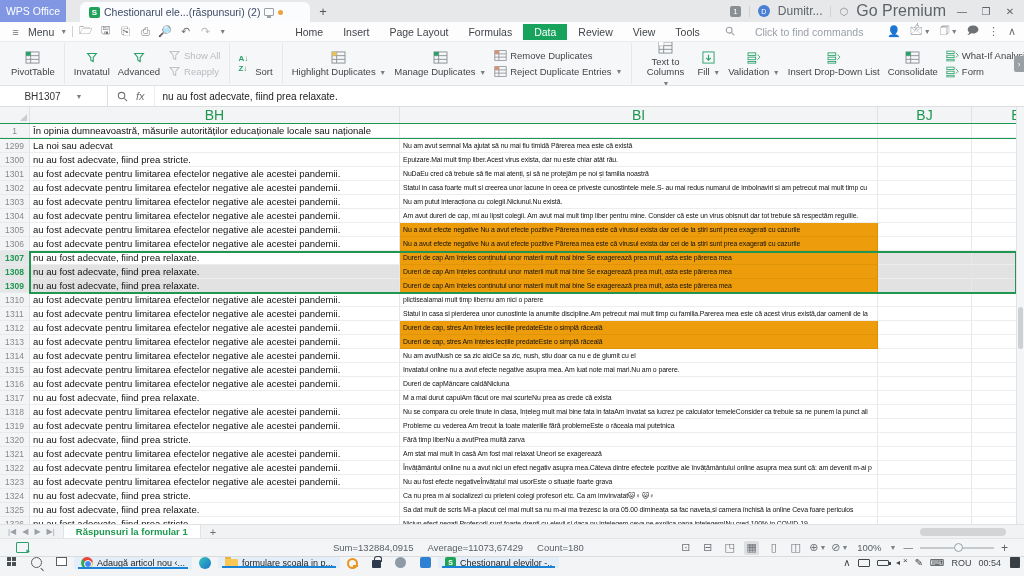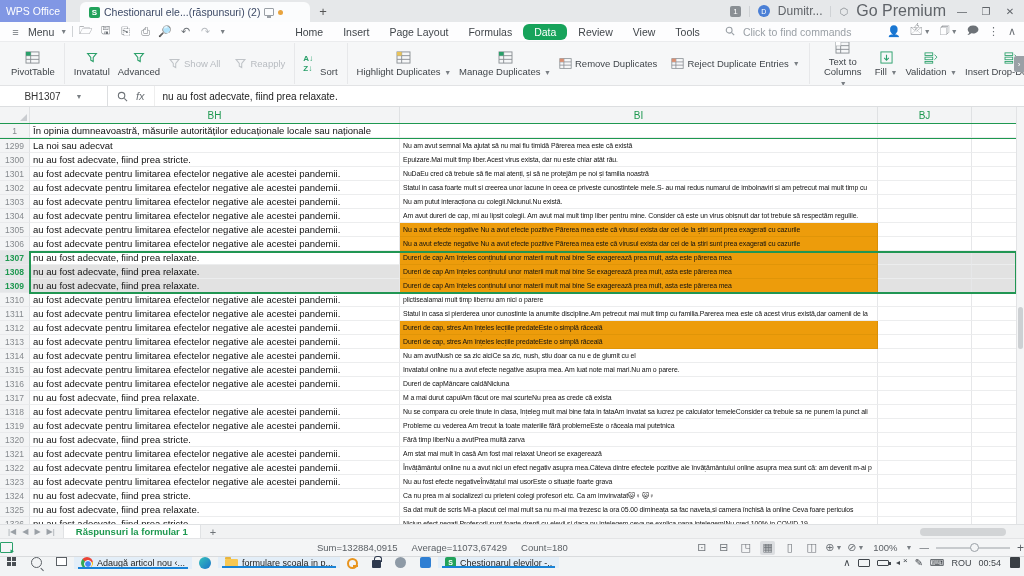--- a/index.html
+++ b/index.html
@@ -21,53 +21,53 @@
   .vsep{width:1px;height:11px;background:#cfd2d5;}
   .winbtn{font-size:10px;color:#5f6368;width:16px;text-align:center;}
   .hexa{color:#8a8f94;font-size:10px;}
 
   
   .menubar{height:20px;background:#fdfdfe;border-bottom:1px solid #ebecee;display:flex;align-items:center;font-size:10.5px;color:#41464b;padding:0 8px;}
   .menu-left{display:flex;align-items:center;gap:5px;}
   .qicon{color:#6d7277;font-size:11px;width:15px;text-align:center;}
   .mtabs{display:flex;align-items:center;gap:2px;margin-left:60px;}
   .mtab{padding:1px 9px;white-space:nowrap;}
-  .mtab.active{background:#17a35b;color:#fff;border-radius:6px;padding:2px 11px;}
-  .cmd-search{display:flex;gap:8px;color:#9aa0a6;margin-left:16px;white-space:nowrap;}
+  .mtab.active{background:#17a35b;color:#fff;border-radius:0;padding:2px 11px;}
+  .cmd-search{display:flex;gap:20px;color:#9aa0a6;margin-left:16px;white-space:nowrap;}
   .mright{margin-left:auto;display:flex;align-items:center;gap:9px;color:#6d7277;font-size:11px;}
 
   
   .ribbon{height:44px;background:#f6f7f8;border-bottom:1px solid #e2e3e5;display:flex;align-items:stretch;padding:1px 2px;overflow:hidden;white-space:nowrap;position:relative;}
   .rgroup{display:flex;align-items:center;padding:0 5px;border-right:1px solid #e7e8ea;flex:0 0 auto;}
   .rbig{display:flex;flex-direction:column;align-items:center;justify-content:center;padding:0 4px;gap:1px;font-size:9.5px;color:#41464b;text-align:center;line-height:1.08;}
   .rbig .lab{white-space:nowrap;}
   .rbig.wrap .lab{white-space:normal;width:48px;}
   .ibox{height:17px;display:flex;align-items:center;justify-content:center;}
-  .rstack{display:flex;flex-direction:row;justify-content:center;gap:14px;padding:0 4px;}
+  .rstack{display:flex;flex-direction:column;justify-content:center;gap:4px;padding:0 4px;}
   .rsmall{display:flex;align-items:center;gap:3px;font-size:9.5px;color:#41464b;}
   .rsmall .sibox{width:13px;height:12px;display:flex;align-items:center;justify-content:center;}
   .disabled{color:#b8bcc1 !important;}
   .car{font-size:7px;color:#7a7f84;margin-left:1px;}
   .azmini{display:flex;flex-direction:column;gap:2px;font-size:8px;color:#2aa06a;font-weight:bold;line-height:1;padding:0 3px;}
   .rib-expand{position:absolute;right:0;top:14px;width:10px;height:16px;background:#9aa0a6;color:#fff;font-size:8px;display:flex;align-items:center;justify-content:center;border-radius:2px 0 0 2px;}
 
   
   .fbar{height:21px;background:#fff;border-bottom:1px solid #dcdee0;display:flex;align-items:stretch;}
   .namebox{width:108px;border-right:1px solid #dcdee0;display:flex;align-items:center;justify-content:center;gap:14px;font-size:10px;color:#333;}
   .namebox .car{font-size:7px;}
   .fico{display:flex;align-items:center;gap:8px;padding:0 9px;color:#6d7277;border-right:1px solid #eee;text-align:right;}
   .fx{font-style:italic;font-size:11px;color:#6d7277;}
   .fval{flex:1;display:flex;align-items:center;padding-left:8px;font-size:10px;color:#222;}
 
   
   .sheet{position:relative;height:417px;}
   .chead{height:17px;display:flex;background:#f3f4f5;border-bottom:1px solid #1e9850;position:relative;}
   .corner{width:30px;border-right:1px solid #dfe1e3;position:relative;background:#f3f4f5;}
   .corner:after{content:"";position:absolute;right:2px;bottom:2px;border-left:7px solid transparent;border-bottom:7px solid #c9ccd0;}
-  .chcell{display:flex;align-items:center;justify-content:center;font-size:10px;color:#1e9850;border-right:1px solid #dfe1e3;background:#f3f4f5;}
+  .chcell{display:flex;align-items:center;justify-content:center;font-size:14px;color:#1e9850;border-right:1px solid #dfe1e3;background:#f3f4f5;}
   .ch-bh{width:370px;}.ch-bi{width:478px;}.ch-bj{width:94px;}
   .ch-bk{flex:1;justify-content:flex-end;overflow:hidden;border-right:none;padding-right:0;}
   .ch-bk span{margin-right:-6px;}
   .gridwrap{position:relative;height:400px;overflow:hidden;background:#fff;}
   .grow{display:flex;height:14px;}
   .grow.frozen{height:15px;border-bottom:1px solid #1e9850;}
   .rn{width:30px;background:#f3f4f5;border-right:1px solid #dfe1e3;border-bottom:1px solid #e9eaec;font-size:8.5px;color:#85898d;display:flex;align-items:center;justify-content:center;flex:0 0 auto;}
   .rn-sel{color:#1e9850;background:#e4e6e8;font-weight:bold;}
   .gc{border-right:1px solid #e6e7e9;border-bottom:1px solid #ecedee;display:flex;align-items:center;overflow:hidden;white-space:nowrap;padding:0 3px;background:#fff;}
   .bh{width:370px;font-size:9.5px;color:#111;flex:0 0 auto;}
@@ -81,21 +81,21 @@
   .vthumb{position:absolute;left:1px;width:5px;border-radius:3px;background:#cdd0d3;top:200px;height:42px;}
 
   
   .tabbar{height:14px;background:#f1f2f3;border-top:1px solid #dfe1e3;display:flex;align-items:center;font-size:9.5px;color:#85898d;position:relative;}
   .navs{display:flex;gap:6px;padding:0 8px;font-size:8px;color:#9aa0a6;}
   .stab{background:#fff;color:#1e9850;font-weight:bold;padding:0 12px;height:100%;display:flex;align-items:center;border-left:1px solid #e0e2e4;border-right:1px solid #e0e2e4;}
   .addsheet{padding:0 9px;font-size:11px;color:#6d7277;}
   .hscroll{position:absolute;right:18px;top:3px;width:86px;height:8px;border-radius:4px;background:#d2d4d6;}
 
   
-  .sbar{height:18px;background:#f4f5f6;border-top:1px solid #e3e4e6;display:flex;align-items:center;font-size:9.5px;color:#5b6065;padding:0 0;}
+  .sbar{height:18px;background:#f4f5f6;border-top:1px solid #e3e4e6;display:flex;align-items:center;font-size:9.5px;color:#5b6065;padding:0 16px;}
   .s-left-ico{width:13px;height:11px;border:1px solid #2aa06a;border-radius:1px;position:relative;margin-right:4px;}
   .s-left-ico:after{content:"▸";position:absolute;right:-2px;bottom:-3px;font-size:7px;color:#2aa06a;}
   .aggs{margin-left:300px;display:flex;gap:14px;}
   .viewicons{margin-left:auto;display:flex;align-items:center;gap:7px;color:#6d7277;font-size:11px;}
   .vico{width:15px;height:14px;display:flex;align-items:center;justify-content:center;border-radius:2px;}
   .vico.active{background:#dcdee1;}
   .zoomer{display:flex;align-items:center;gap:7px;margin-left:10px;color:#5b6065;}
   .ztrack{width:74px;height:2px;background:#c8cbce;position:relative;}
   .zknob{position:absolute;left:34px;top:-4px;width:9px;height:9px;border:1px solid #9aa0a6;background:#f4f5f6;border-radius:50%;}
 

